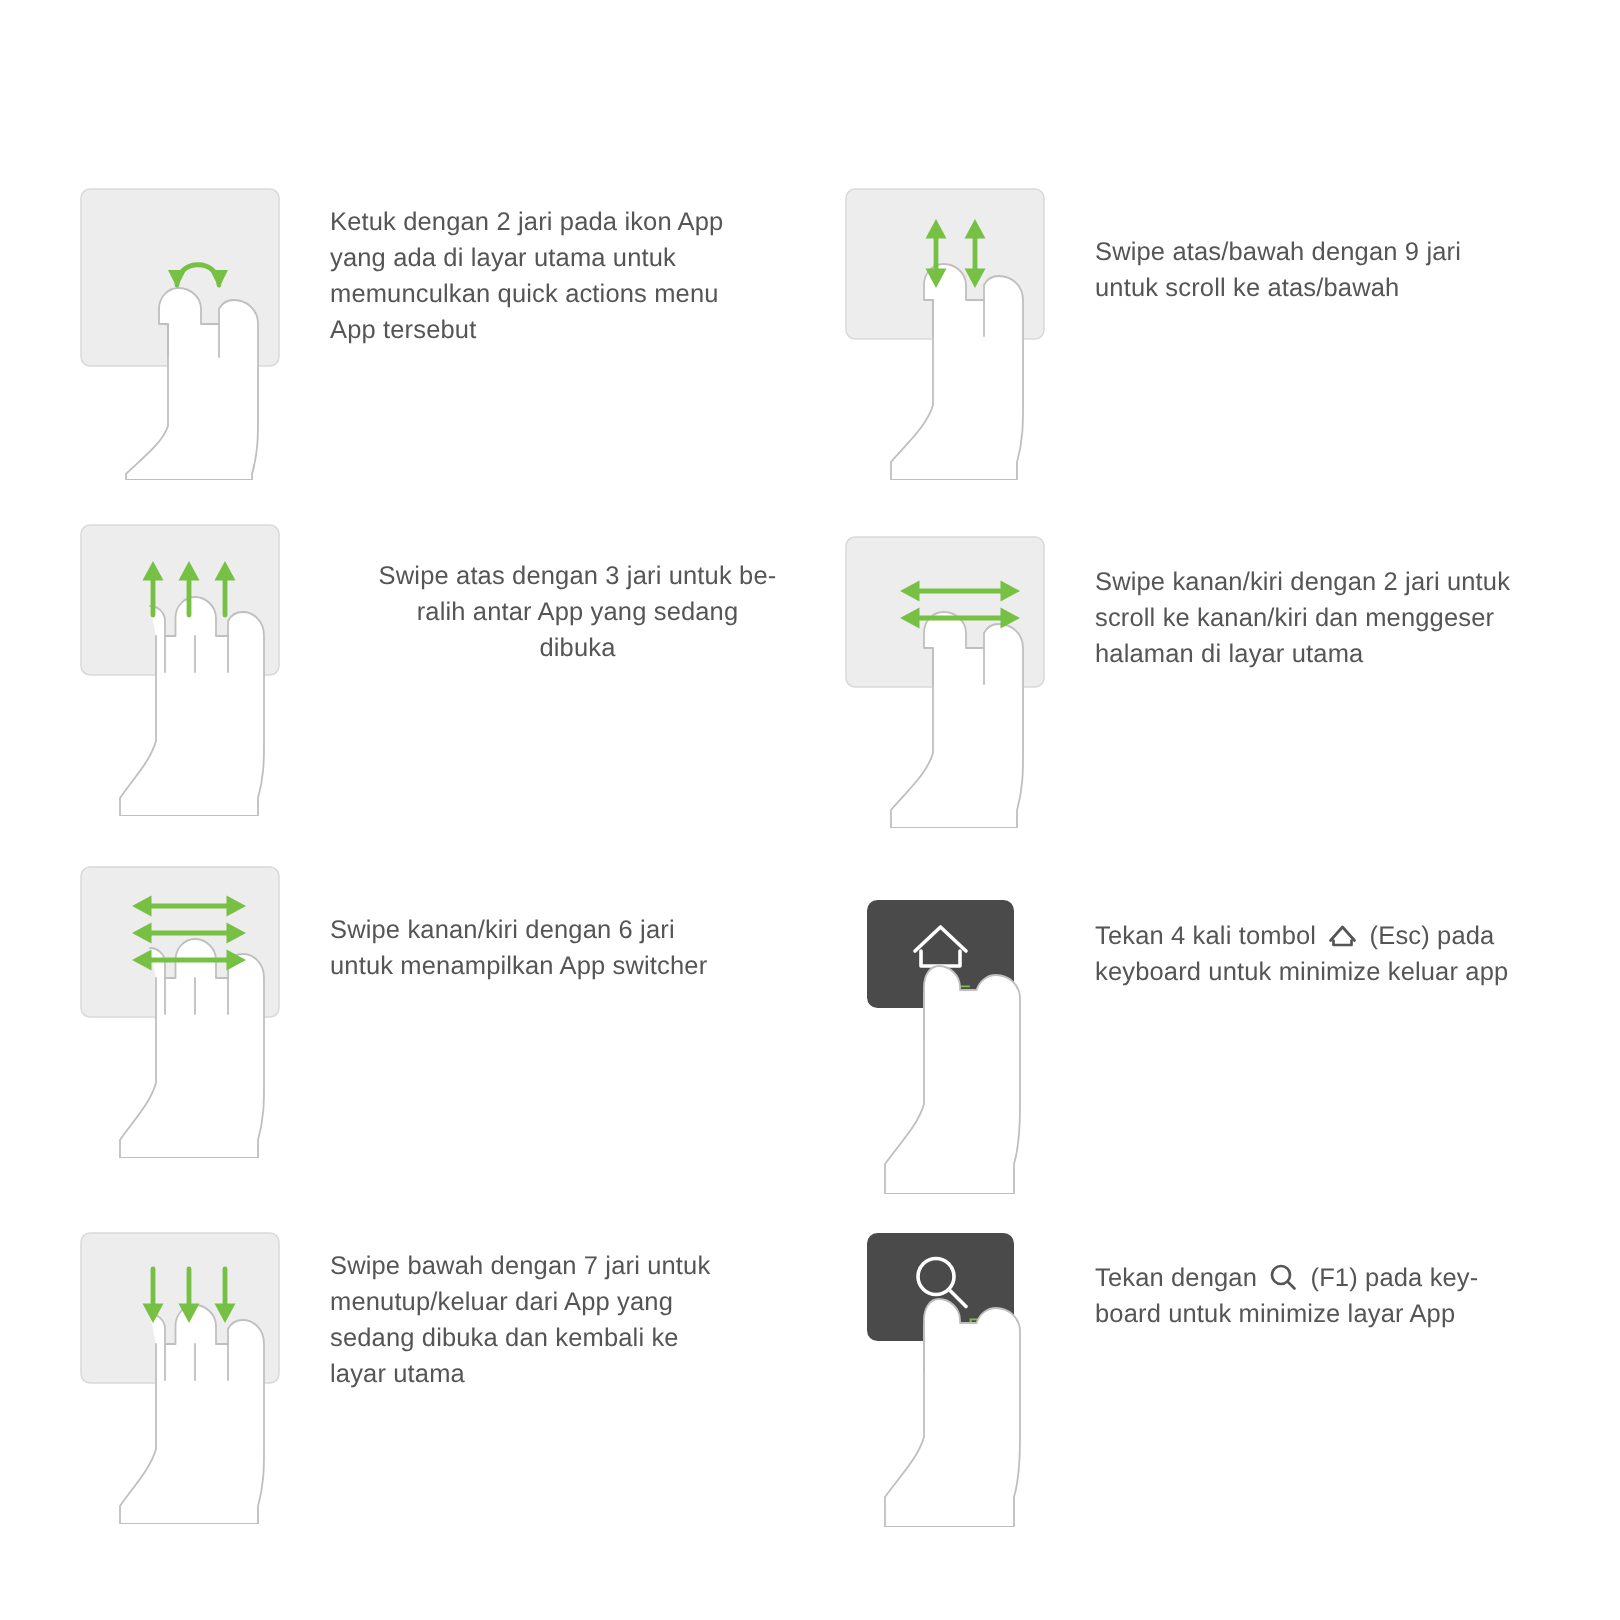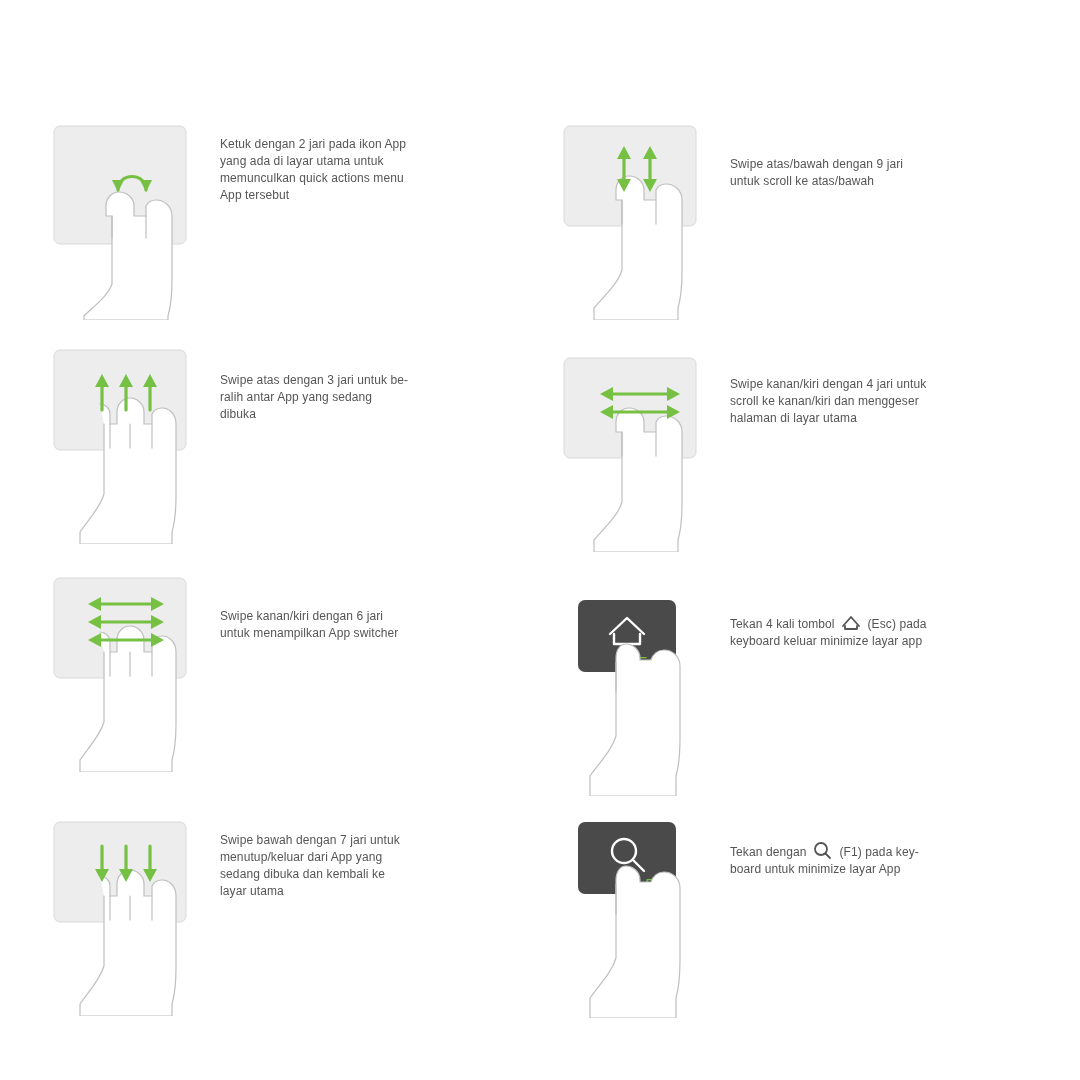--- a/index.html
+++ b/index.html
@@ -22,21 +22,21 @@
   .item {
     position: absolute;
   }
   .art {
     position: absolute;
     left: 0;
     top: 0;
   }
   .caption {
     position: absolute;
-    font-size: 12px;
+    font-size: 17px;
     line-height: 1.42;
     color: #555555;
     letter-spacing: 0.1px;
     white-space: pre-line;
   }
   .caption-inline {
     display: inline;
     vertical-align: baseline;
   }
   .pad {
@@ -142,40 +142,40 @@
       <path class="hand" d="M62,80 L62,104"></path>
       <path class="hand" d="M82,80 L82,104"></path>
       <path class="hand" d="M104,80 L104,104"></path>
       <path class="gest" d="M54,38 L54,66"></path>
       <path class="gestfill" d="M54,30 l-7,13 l14,0 z"></path>
       <path class="gest" d="M78,38 L78,66"></path>
       <path class="gestfill" d="M78,30 l-7,13 l14,0 z"></path>
       <path class="gest" d="M102,38 L102,66"></path>
       <path class="gestfill" d="M102,30 l-7,13 l14,0 z"></path>
     </svg>
-    <div class="caption" style="left:172px; top:28px; width:330px;">Swipe atas dengan 3 jari untuk be-
+    <div class="caption" style="left:172px; top:28px; width:330px;text-align:center;">Swipe atas dengan 3 jari untuk be-
 ralih antar App yang sedang
 dibuka</div>
   </div>
 
   <div class="item" style="left:558px; top:352px; width:520px; height:200px;">
     <svg class="art" width="180" height="200" viewBox="0 0 180 200">
       <rect class="pad" x="6" y="6" width="132" height="100" rx="6"></rect>
       <path class="hand" d="M64,80 L64,150 C60,164 46,176 36,188 L36,200 L120,200 L120,188 C124,174 124,162 124,152 L124,80 C124,70 116,64 108,64 C104,64 100,66 98,70 L98,80 L86,80 L86,70 C86,62 79,56 71,56 C64,56 58,62 58,70 L58,80 Z"></path>
       <path class="hand" d="M64,80 L64,104"></path>
       <path class="hand" d="M98,80 L98,104"></path>
 
       <path class="gest" d="M48,42 L116,42"></path>
       <path class="gestfill" d="M42,42 l13,-7 l0,14 z"></path>
       <path class="gestfill" d="M122,42 l-13,-7 l0,14 z"></path>
       <path class="gest" d="M48,60 L116,60"></path>
       <path class="gestfill" d="M42,60 l13,-7 l0,14 z"></path>
       <path class="gestfill" d="M122,60 l-13,-7 l0,14 z"></path>
     </svg>
-    <div class="caption" style="left:172px; top:24px; width:340px;">Swipe kanan/kiri dengan 4 jari untuk
+    <div class="caption" style="left:172px; top:24px; width:340px;">Swipe kanan/kiri dengan 2 jari untuk
 scroll ke kanan/kiri dan menggeser
 halaman di layar utama</div>
   </div>
 
   <div class="item" style="left:48px; top:572px; width:470px; height:200px;">
     <svg class="art" width="180" height="200" viewBox="0 0 180 200">
       <rect class="pad" x="6" y="6" width="132" height="100" rx="6"></rect>
       <path class="hand" d="M56,80 L56,150 C52,164 40,176 32,188 L32,200 L124,200 L124,188 C128,174 128,162 128,152 L128,80 C128,70 121,64 114,64 C110,64 106,66 104,70 L104,80 L96,80 L96,68 C96,60 89,54 82,54 C75,54 69,60 69,68 L69,80 L62,80 L62,70 C62,64 57,60 52,60"></path>
       <path class="hand" d="M62,80 L62,104"></path>
       <path class="hand" d="M82,80 L82,104"></path>
@@ -201,21 +201,21 @@
       <path class="keyicon" d="M56,38 L56,48 L82,48 L82,38"></path>
       <circle class="keydot" cx="69" cy="66" r="11"></circle>
       <text class="keytext" x="92" y="71" text-anchor="middle">Esc</text>
       <path class="hand" d="M58,62 L58,140 C54,154 42,166 32,180 L32,200 L118,200 L118,180 C122,166 122,152 122,142 L122,70 C122,60 114,54 106,54 C100,54 95,58 93,64 L82,64 L82,62 C82,54 75,48 68,48 C62,48 58,54 58,62 Z"></path>
       <path class="hand" d="M58,66 L58,96"></path>
     </svg>
     <div class="caption" style="left:172px; top:16px; width:340px;"><span class="caption-inline">Tekan 4 kali tombol </span><span class="inline-icon"><svg viewBox="0 0 26 20">
             <path class="ico-stroke-dark" d="M5,14 L13,5 L21,14"></path>
             <path class="ico-stroke-dark" d="M7,14 L7,17 L19,17 L19,14"></path>
           </svg></span><span class="caption-inline"> (Esc) pada
-keyboard keluar minimize layar app</span></div>
+keyboard untuk minimize keluar app</span></div>
   </div>
 
   <div class="item" style="left:48px; top:816px; width:470px; height:200px;">
     <svg class="art" width="180" height="200" viewBox="0 0 180 200">
       <rect class="pad" x="6" y="6" width="132" height="100" rx="6"></rect>
       <path class="hand" d="M56,80 L56,150 C52,164 40,176 32,188 L32,200 L124,200 L124,188 C128,174 128,162 128,152 L128,80 C128,70 121,64 114,64 C110,64 106,66 104,70 L104,80 L96,80 L96,68 C96,60 89,54 82,54 C75,54 69,60 69,68 L69,80 L62,80 L62,70 C62,64 57,60 52,60"></path>
       <path class="hand" d="M62,80 L62,104"></path>
       <path class="hand" d="M82,80 L82,104"></path>
       <path class="hand" d="M104,80 L104,104"></path>
       <path class="gest" d="M54,30 L54,58"></path>

